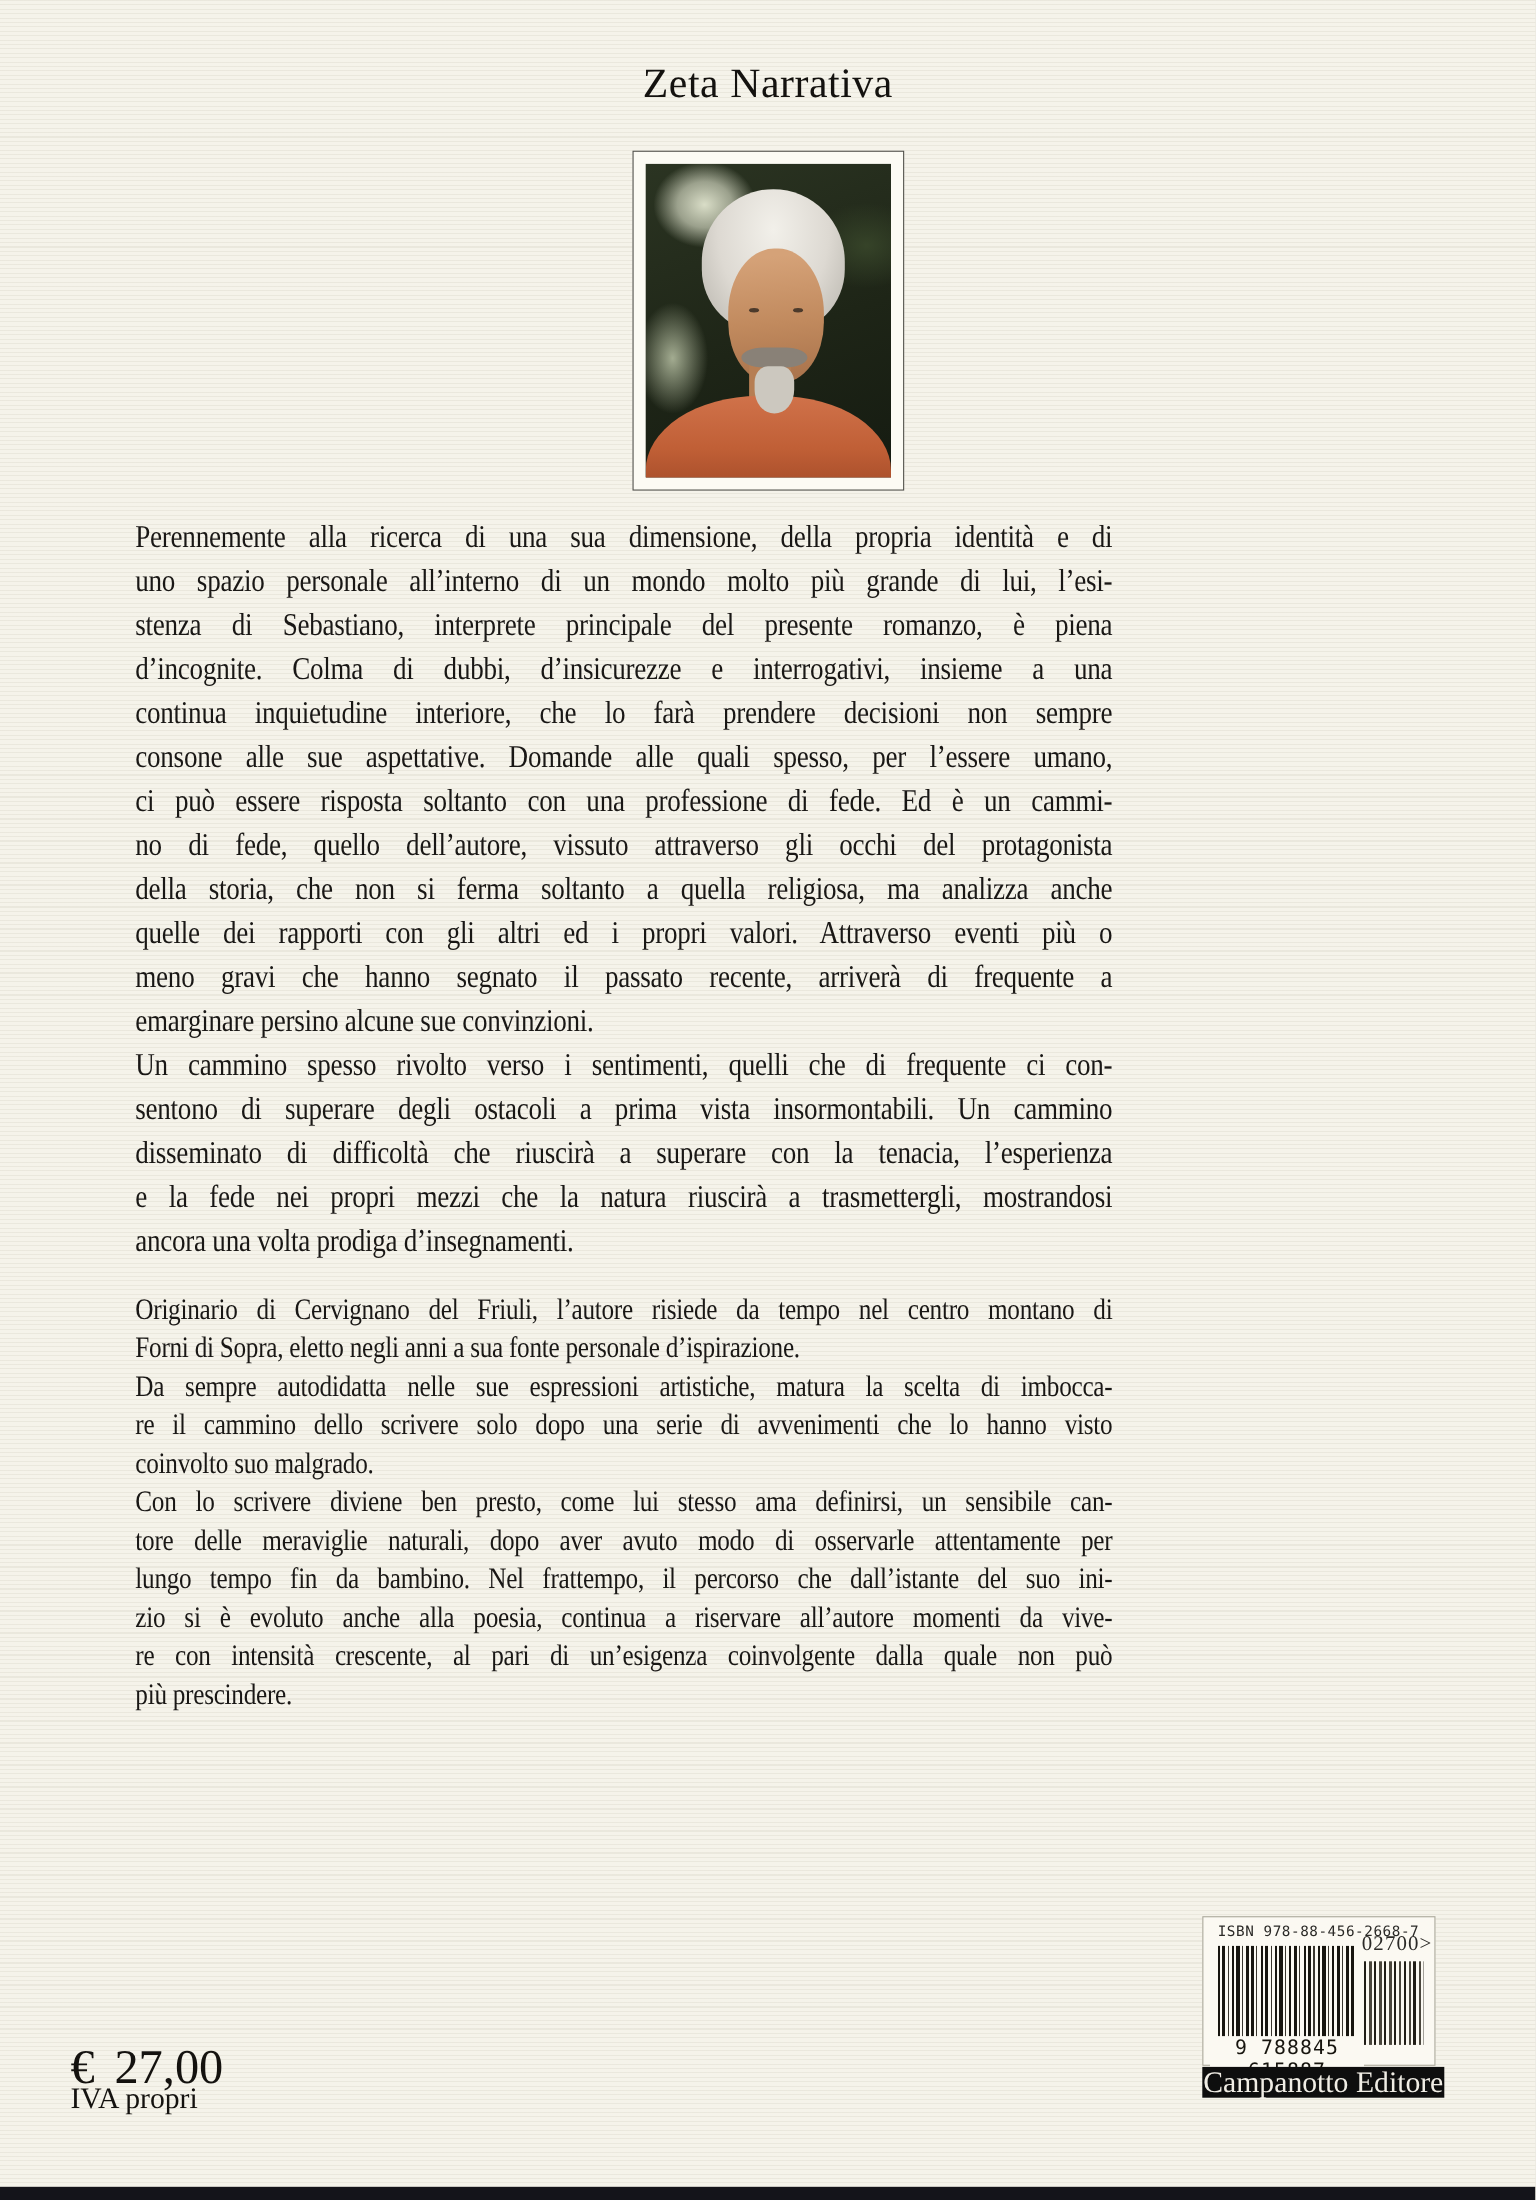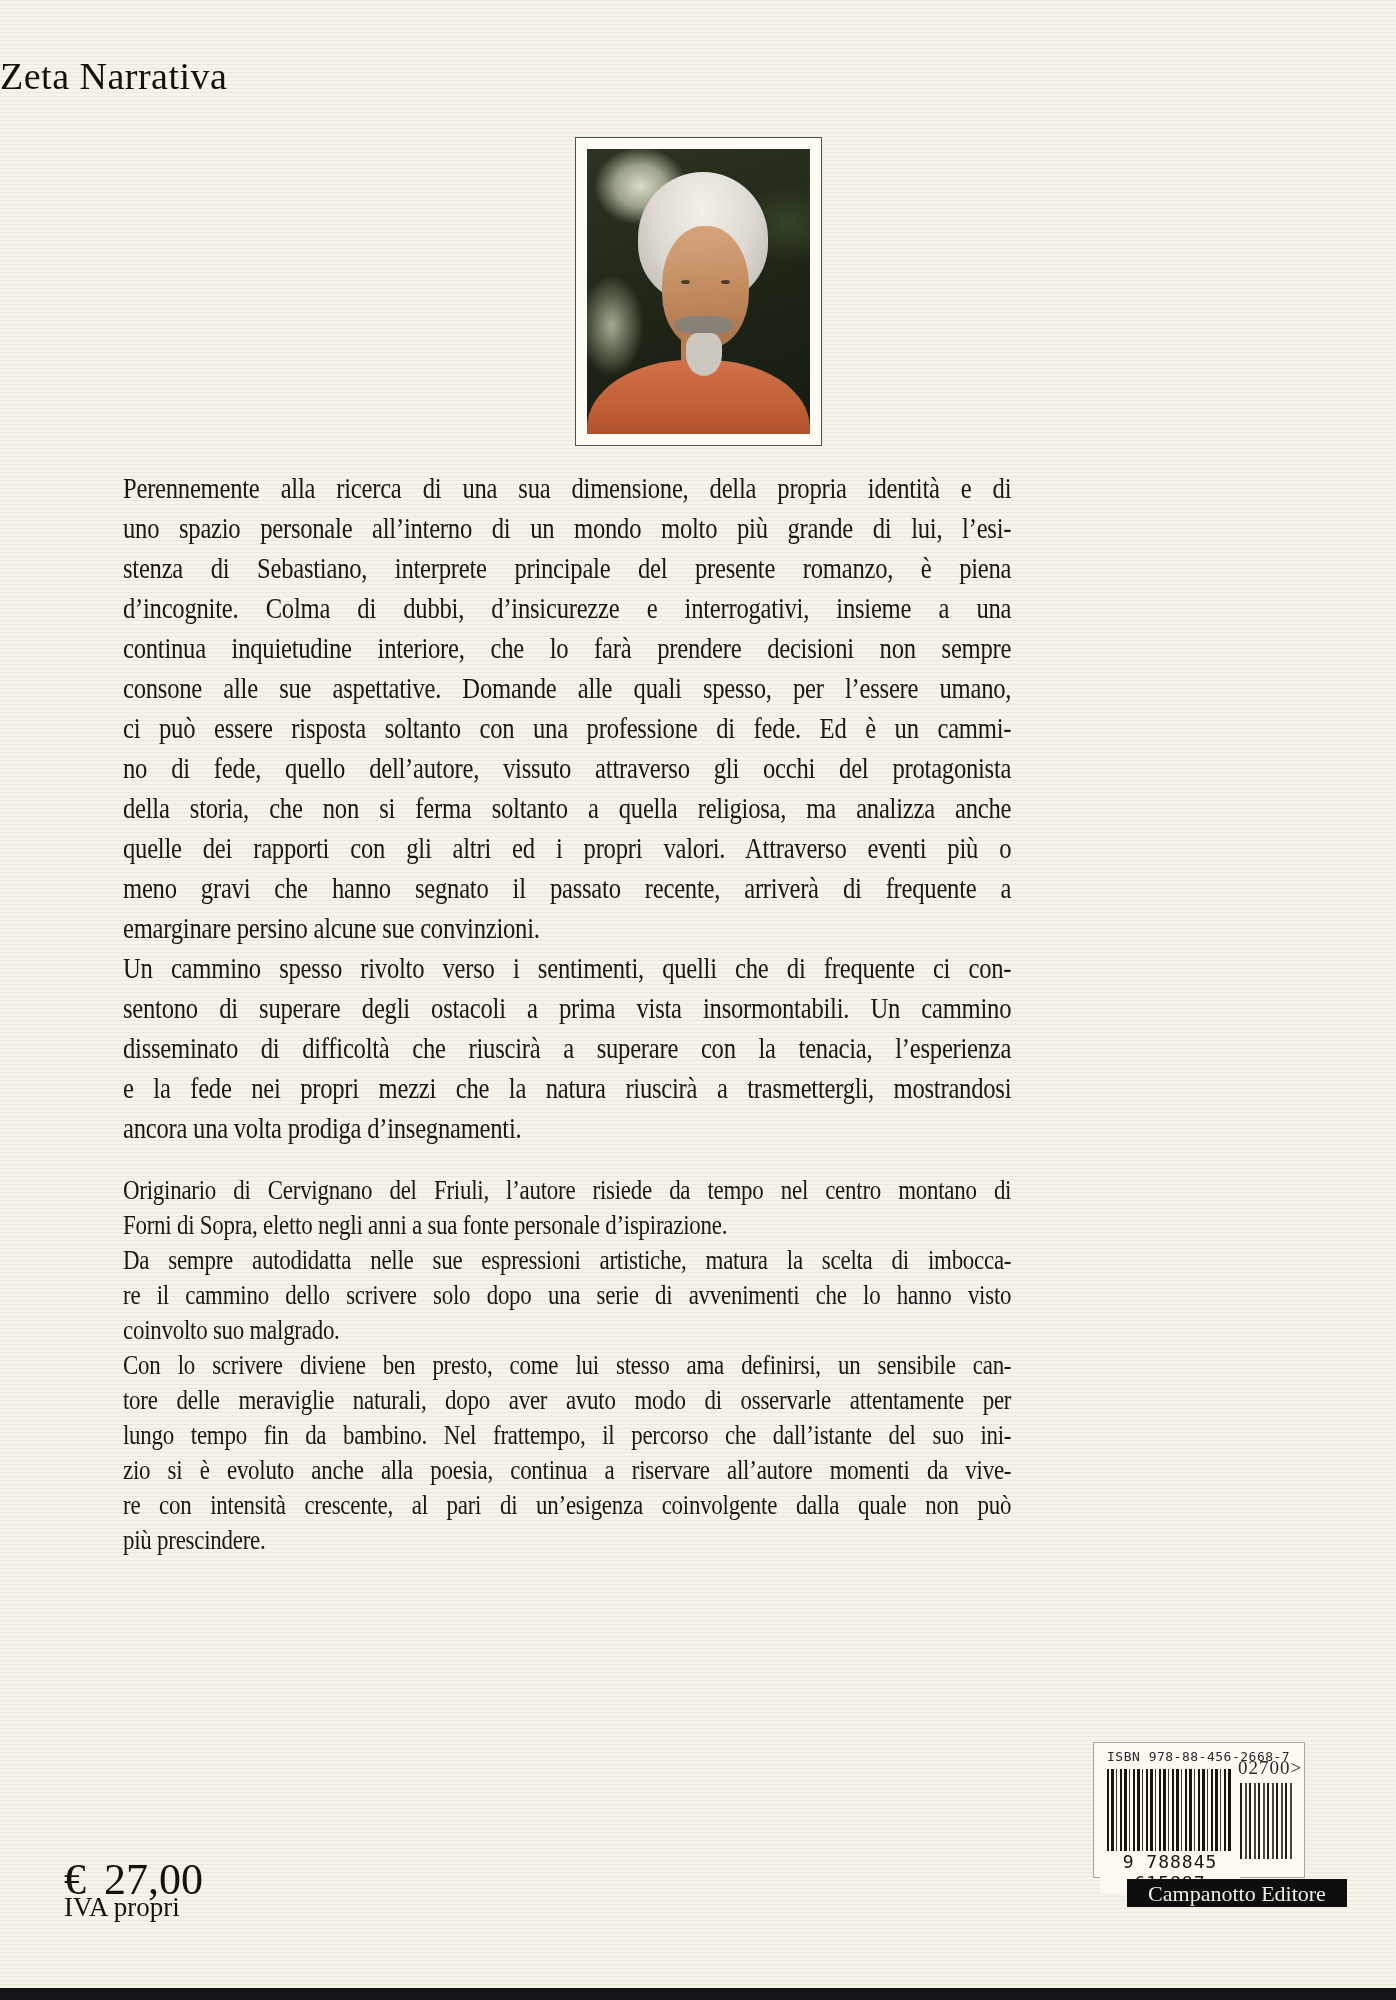--- a/index.html
+++ b/index.html
@@ -7,21 +7,21 @@
     position:relative;width:1396px;height:2000px;margin:0 auto;overflow:hidden;
     background-color:#f5f3ea;
     background-image:repeating-linear-gradient(180deg,
       rgba(209,206,191,0.30) 0px, rgba(209,206,191,0.30) 1px,
       rgba(255,255,255,0) 1px, rgba(255,255,255,0) 4px);
     font-family:"Liberation Serif", serif;
     color:#191715;
   }
   
   .series-title{
-    position:absolute;left:0;top:54px;width:1396px;text-align:left;
+    position:absolute;left:0;top:54px;width:1396px;text-align:center;
     font-size:38px;letter-spacing:0.5px;color:#14120f;
   }
   
   .photo-frame{
     position:absolute;left:575px;top:137px;width:247px;height:309px;
     box-sizing:border-box;border:1px solid #50504a;background:#fcfbf4;padding:11px;
   }
   .photo{
     position:relative;width:100%;height:100%;overflow:hidden;
     background:
@@ -93,21 +93,21 @@
   .bars-addon{
     position:absolute;left:146px;top:40px;width:54px;height:76px;
     background:repeating-linear-gradient(90deg,
       #201d16 0px,#201d16 2px, rgba(0,0,0,0) 2px, rgba(0,0,0,0) 5px,
       #4a463c 5px,#4a463c 7px, rgba(0,0,0,0) 7px, rgba(0,0,0,0) 9px);
   }
   
   .publisher-strip{
     position:absolute;left:1093px;top:1879px;width:220px;height:28px;
     background:#0e0e0e;color:#f0ede5;text-align:center;line-height:29px;
-    font-size:22px;font-family:"Liberation Serif", serif;margin-left:34px;
+    font-size:27px;font-family:"Liberation Serif", serif;
   }
   
   .scan-edge{position:absolute;left:0;top:1988px;width:1396px;height:12px;background:#14141a;}
 </style>
 </head>
 <body>
 
 <div class="page">
 
   <div class="series-title">Zeta Narrativa</div>

